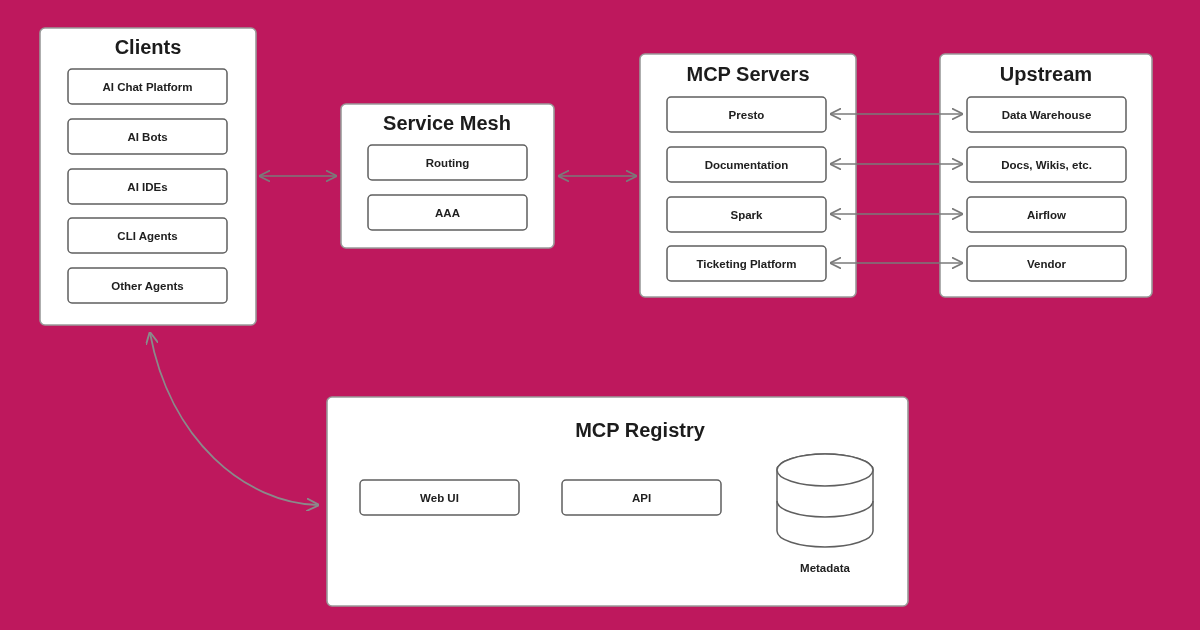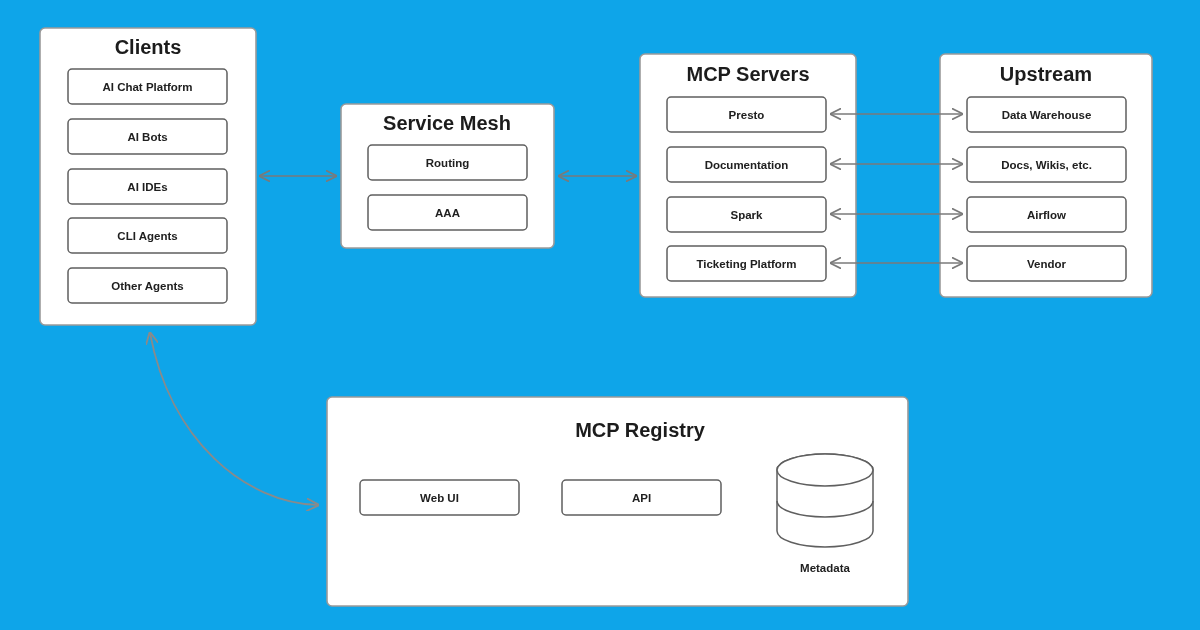--- a/index.html
+++ b/index.html
@@ -11,21 +11,21 @@
   body {
     width: 1200px;
     height: 630px;
     overflow: hidden;
     font-family: "Liberation Sans", sans-serif;
   }
   #diagram-root {
     position: relative;
     width: 1200px;
     height: 630px;
-    background: #0ea5e9;
+    background: #be185d;
   }
   svg#diagram {
     display: block;
     width: 1200px;
     height: 630px;
   }
   .group-rect {
     fill: #ffffff;
     stroke: #9a9a9a;
     stroke-width: 1.6;

